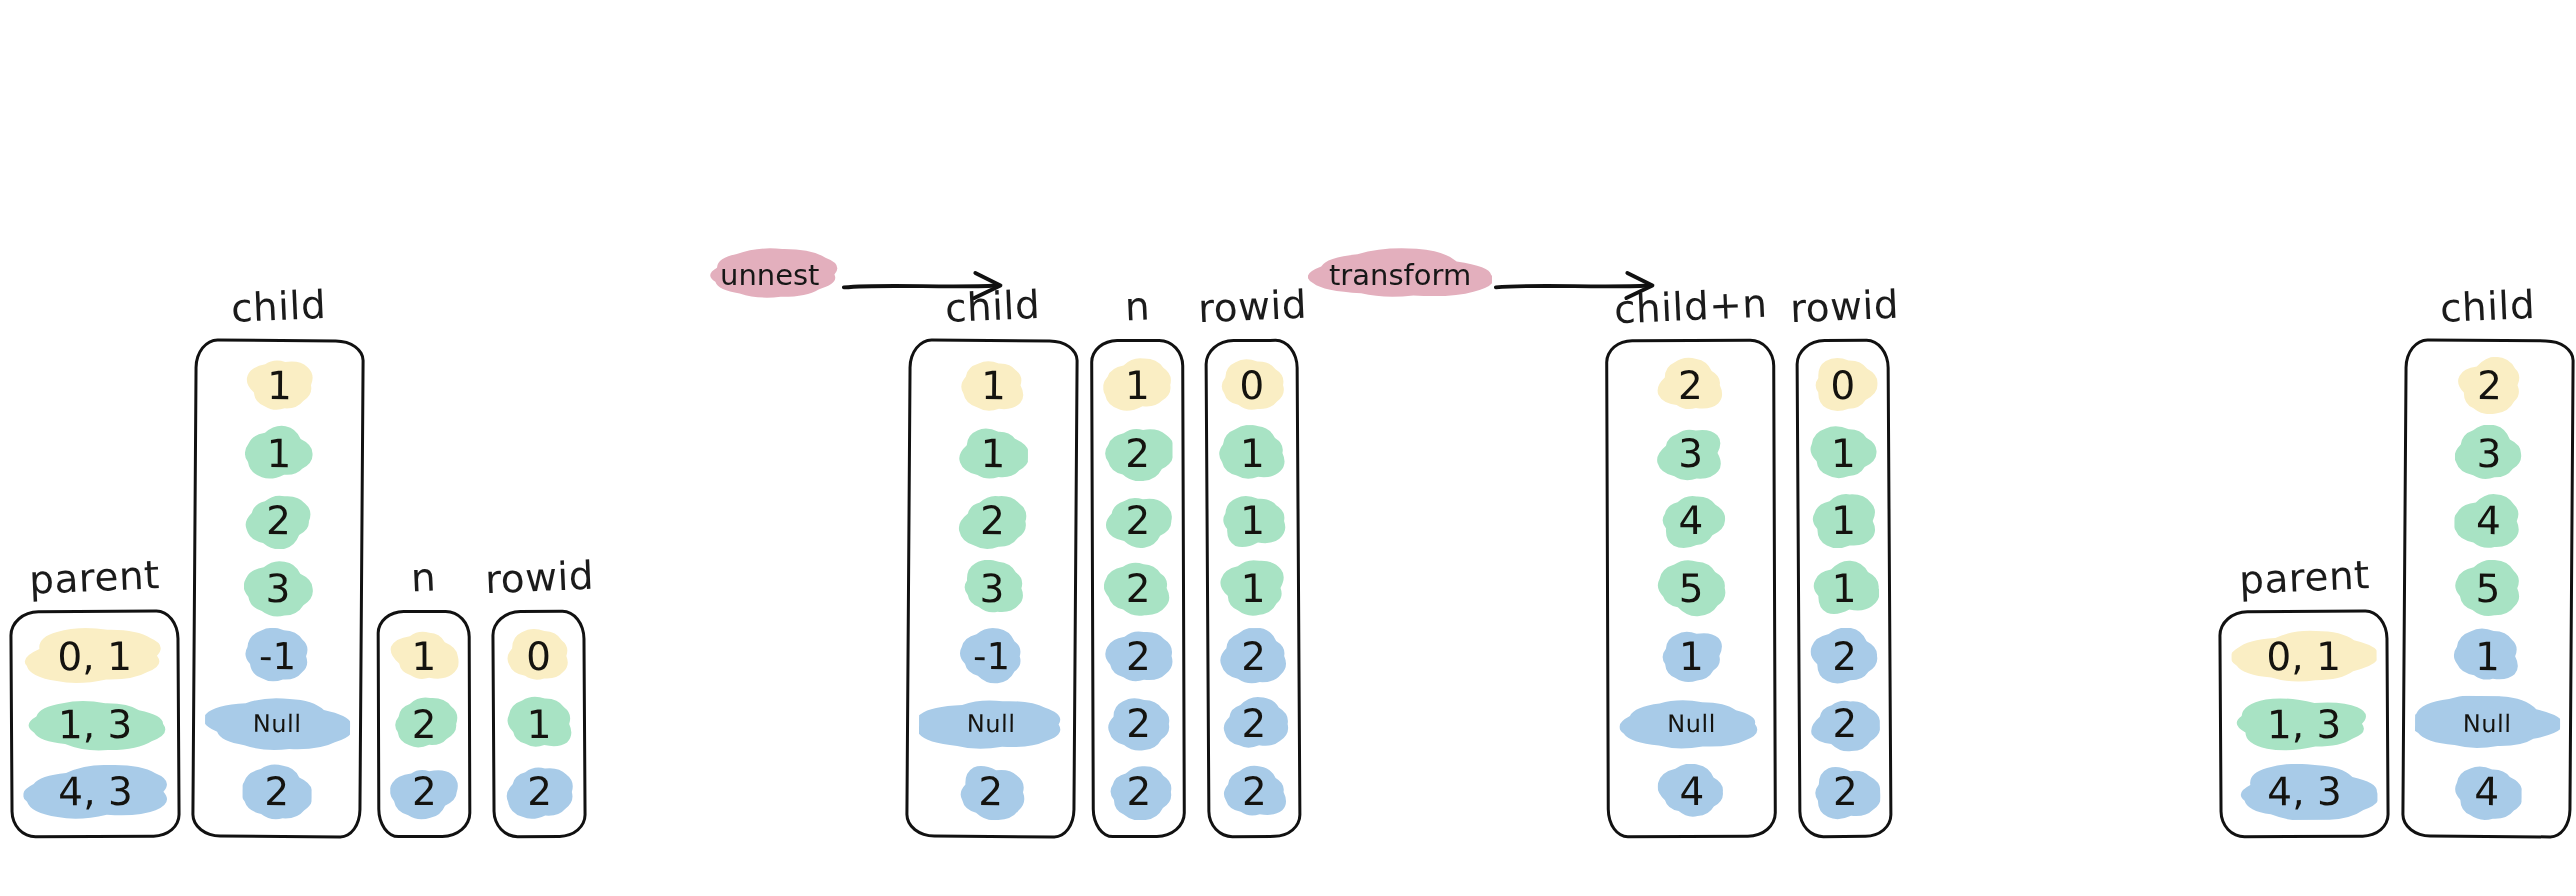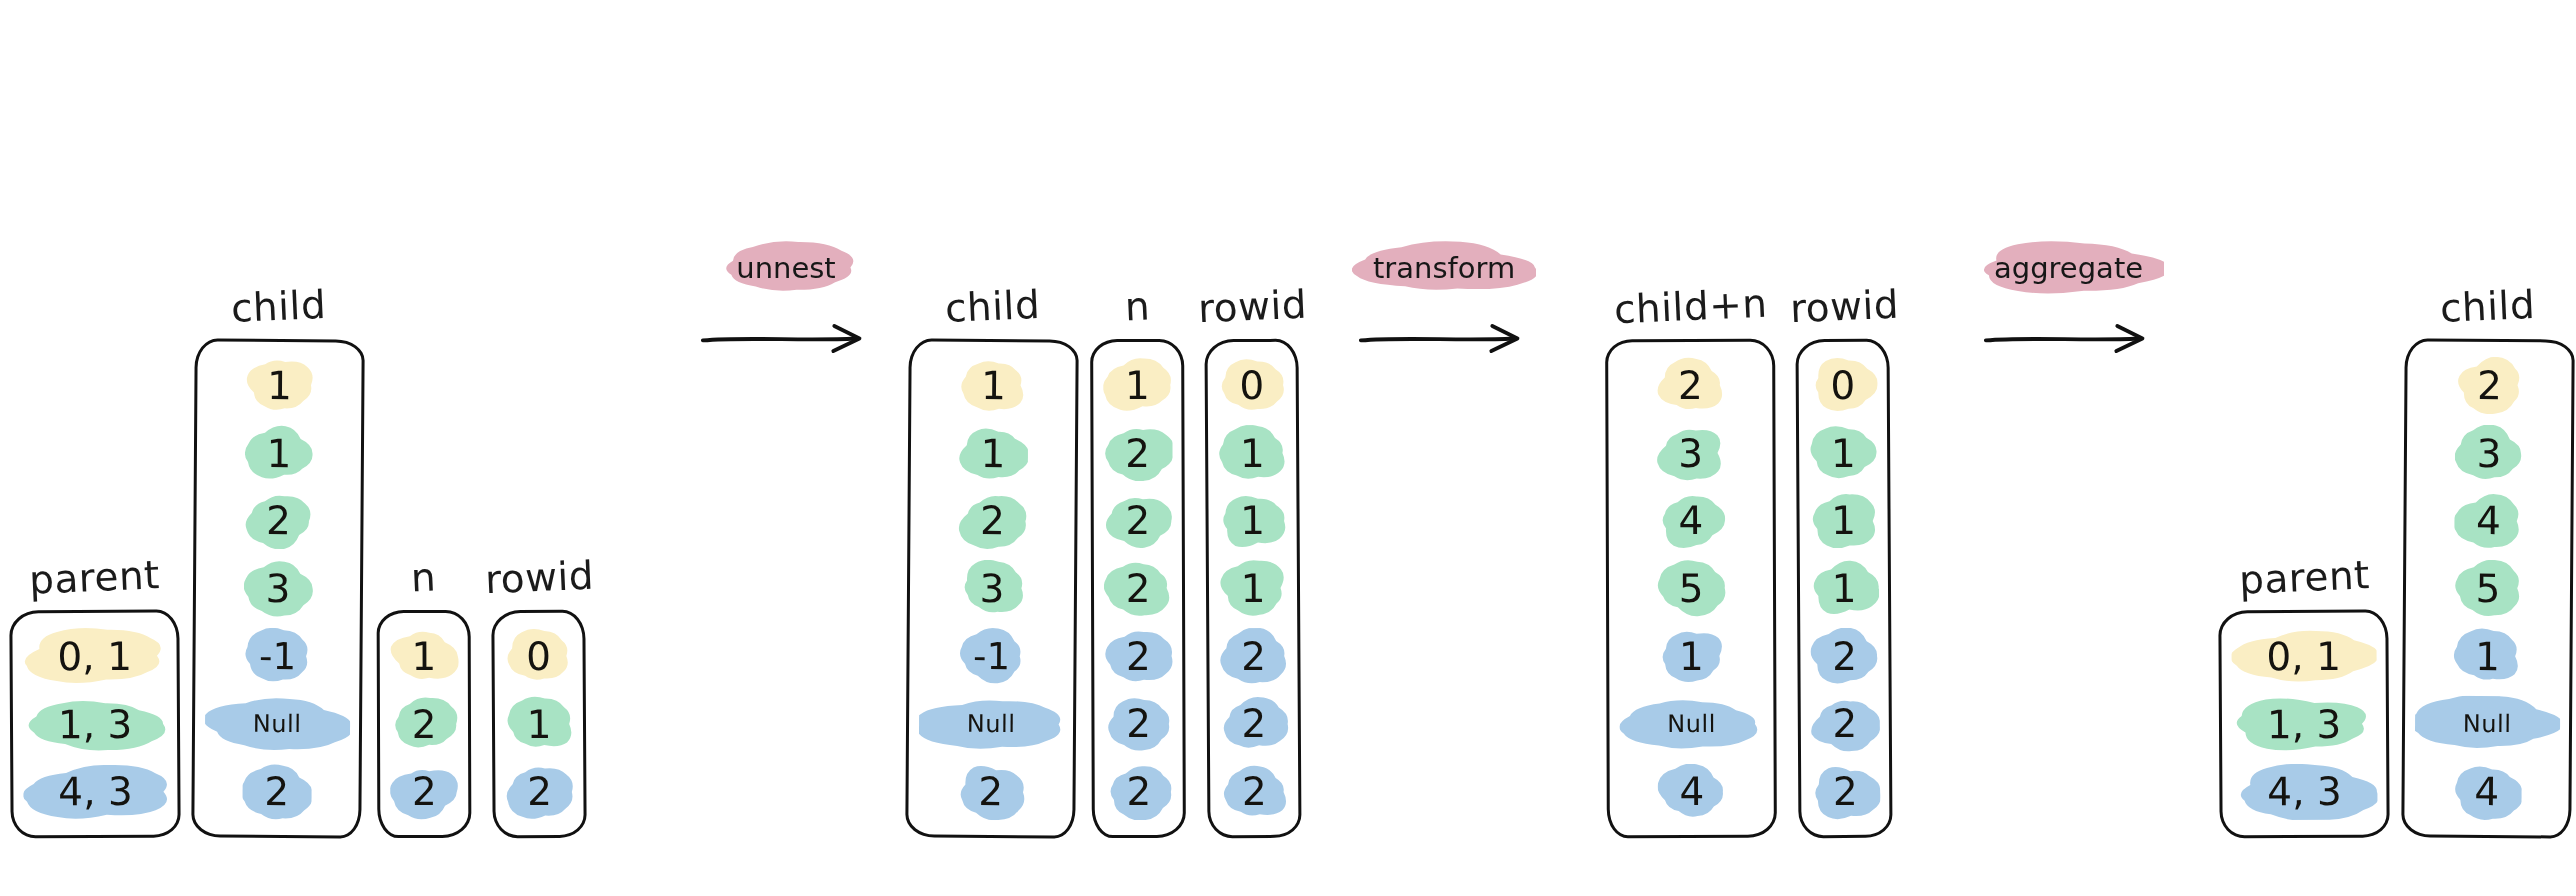--- a/index.html
+++ b/index.html
@@ -80,21 +80,20 @@
   }
   .cell .txt { position: relative; z-index: 1; }
   .cell.wide { min-width: 145px; }
   .cell.null .txt { font-size: 24px; letter-spacing: 0.5px; }
   .cell.neg .txt { font-size: 37px; }
 
   
   .op {
     position: absolute;
     display: flex;
-    flex-direction: column;
     align-items: center;
   }
   .op-pill {
     position: relative;
     display: flex;
     align-items: center;
     justify-content: center;
     padding: 9.6px 21px;
     font-size: 29px;
     color: #171717;
@@ -542,38 +541,26 @@
         <span class="blob"><svg viewBox="0 0 180 64" preserveAspectRatio="none" width="100%" height="100%">
             <path d="M 172.3 32.0 Q 178.2 42.9 152.2 49.8 Q 136.4 59.1 103.8 58.7 Q 75.1 62.1 51.8 54.6 Q 24.4 51.0 20.8 40.6 Q 6.8 32.2 22.9 23.7 Q 23.5 11.8 48.1 7.3 Q 74.2 -1.9 105.9 1.2 Q 143.0 0.8 160.9 11.7 Q 183.5 19.6 172.3 32.0 Z" fill="#e3afbd"></path>
           </svg></span>
         <span class="txt">unnest</span>
       </div>
       <div class="arrow"><svg width="174" height="39" viewBox="0 0 180 40">
           <path d="M4 22 C 50 18, 110 23, 162 20" stroke="#111" stroke-width="4" fill="none" stroke-linecap="round"></path>
           <path d="M140 7 L 166 20 L 139 33" stroke="#111" stroke-width="4" fill="none" stroke-linecap="round" stroke-linejoin="round"></path>
         </svg></div>
     </div>
-    <div class="op" style="left: 1352px; top: 241px; justify-content: space-between;">
+    <div class="op" style="left: 1308px; top: 241px; justify-content: space-between;">
       <div class="op-pill">
         <span class="blob"><svg viewBox="0 0 180 64" preserveAspectRatio="none" width="100%" height="100%">
             <path d="M 178.8 32.0 Q 187.9 44.5 161.7 52.5 Q 141.6 59.8 103.0 57.1 Q 74.7 61.1 51.9 54.5 Q 15.0 52.1 5.2 42.5 Q -8.7 32.6 12.9 22.4 Q 17.6 11.2 48.3 7.4 Q 74.4 -2.0 106.1 0.9 Q 133.6 3.4 145.3 16.2 Q 177.9 22.3 178.8 32.0 Z" fill="#e3afbd"></path>
           </svg></span>
         <span class="txt">transform</span>
-      </div>
-      <div class="arrow"><svg width="174" height="39" viewBox="0 0 180 40">
-          <path d="M4 22 C 50 18, 110 23, 162 20" stroke="#111" stroke-width="4" fill="none" stroke-linecap="round"></path>
-          <path d="M140 7 L 166 20 L 139 33" stroke="#111" stroke-width="4" fill="none" stroke-linecap="round" stroke-linejoin="round"></path>
-        </svg></div>
-    </div>
-    <div class="op" style="left: 1973px; top: 241px;">
-      <div class="op-pill">
-        <span class="blob"><svg viewBox="0 0 180 64" preserveAspectRatio="none" width="100%" height="100%">
-            <path d="M 184.8 32.0 Q 187.8 43.4 155.5 50.7 Q 138.7 60.4 104.4 59.8 Q 69.7 66.1 42.4 60.1 Q 15.2 54.8 15.0 41.3 Q 2.8 32.5 22.1 23.6 Q 19.4 9.7 42.2 3.8 Q 70.0 -2.9 105.0 3.0 Q 135.5 3.9 149.5 15.0 Q 184.1 21.6 184.8 32.0 Z" fill="#e3afbd"></path>
-          </svg></span>
-        <span class="txt">aggregate</span>
       </div>
       <div class="arrow"><svg width="174" height="39" viewBox="0 0 180 40">
           <path d="M4 22 C 50 18, 110 23, 162 20" stroke="#111" stroke-width="4" fill="none" stroke-linecap="round"></path>
           <path d="M140 7 L 166 20 L 139 33" stroke="#111" stroke-width="4" fill="none" stroke-linecap="round" stroke-linejoin="round"></path>
         </svg></div>
     </div>
   </div>
 
 
 </body></html>

